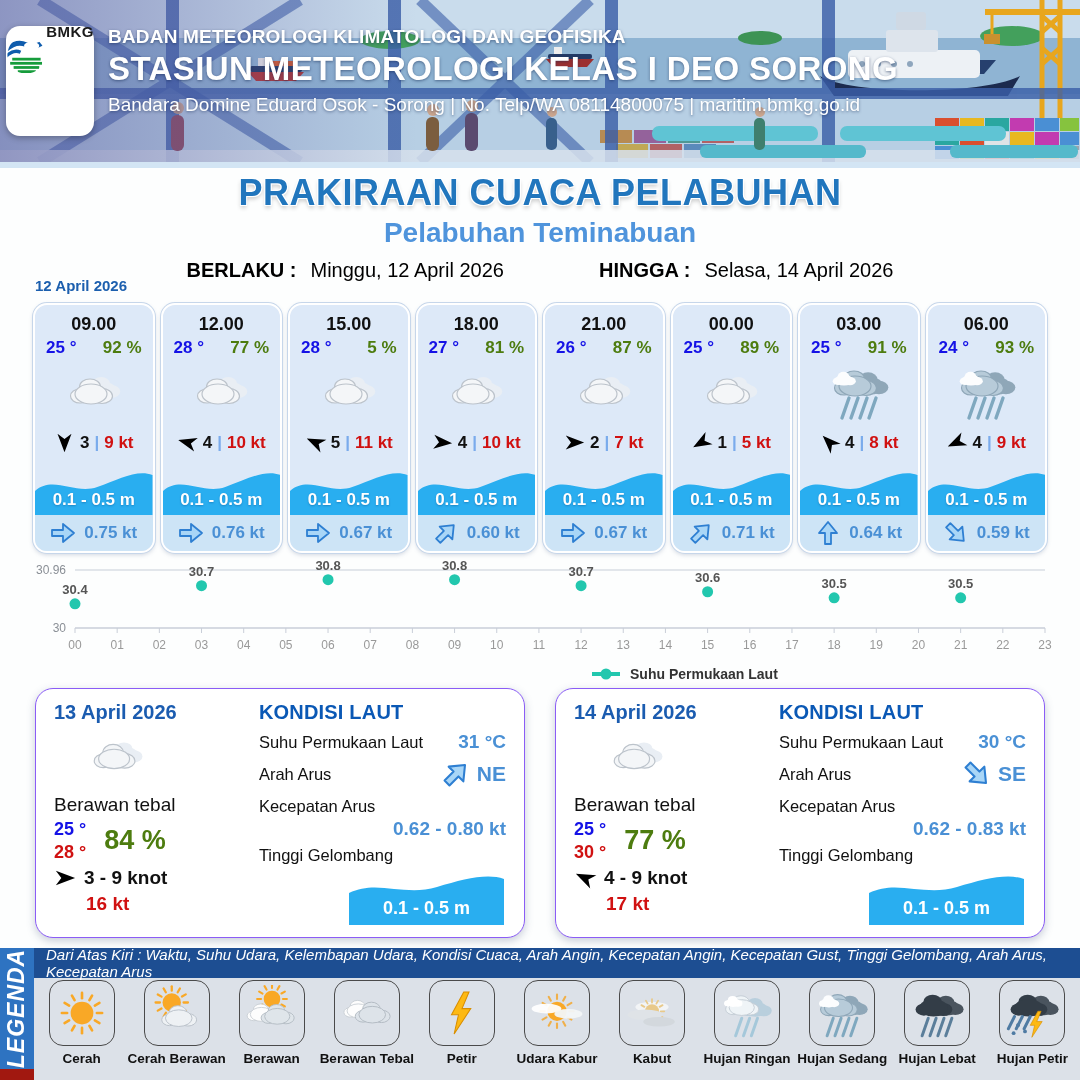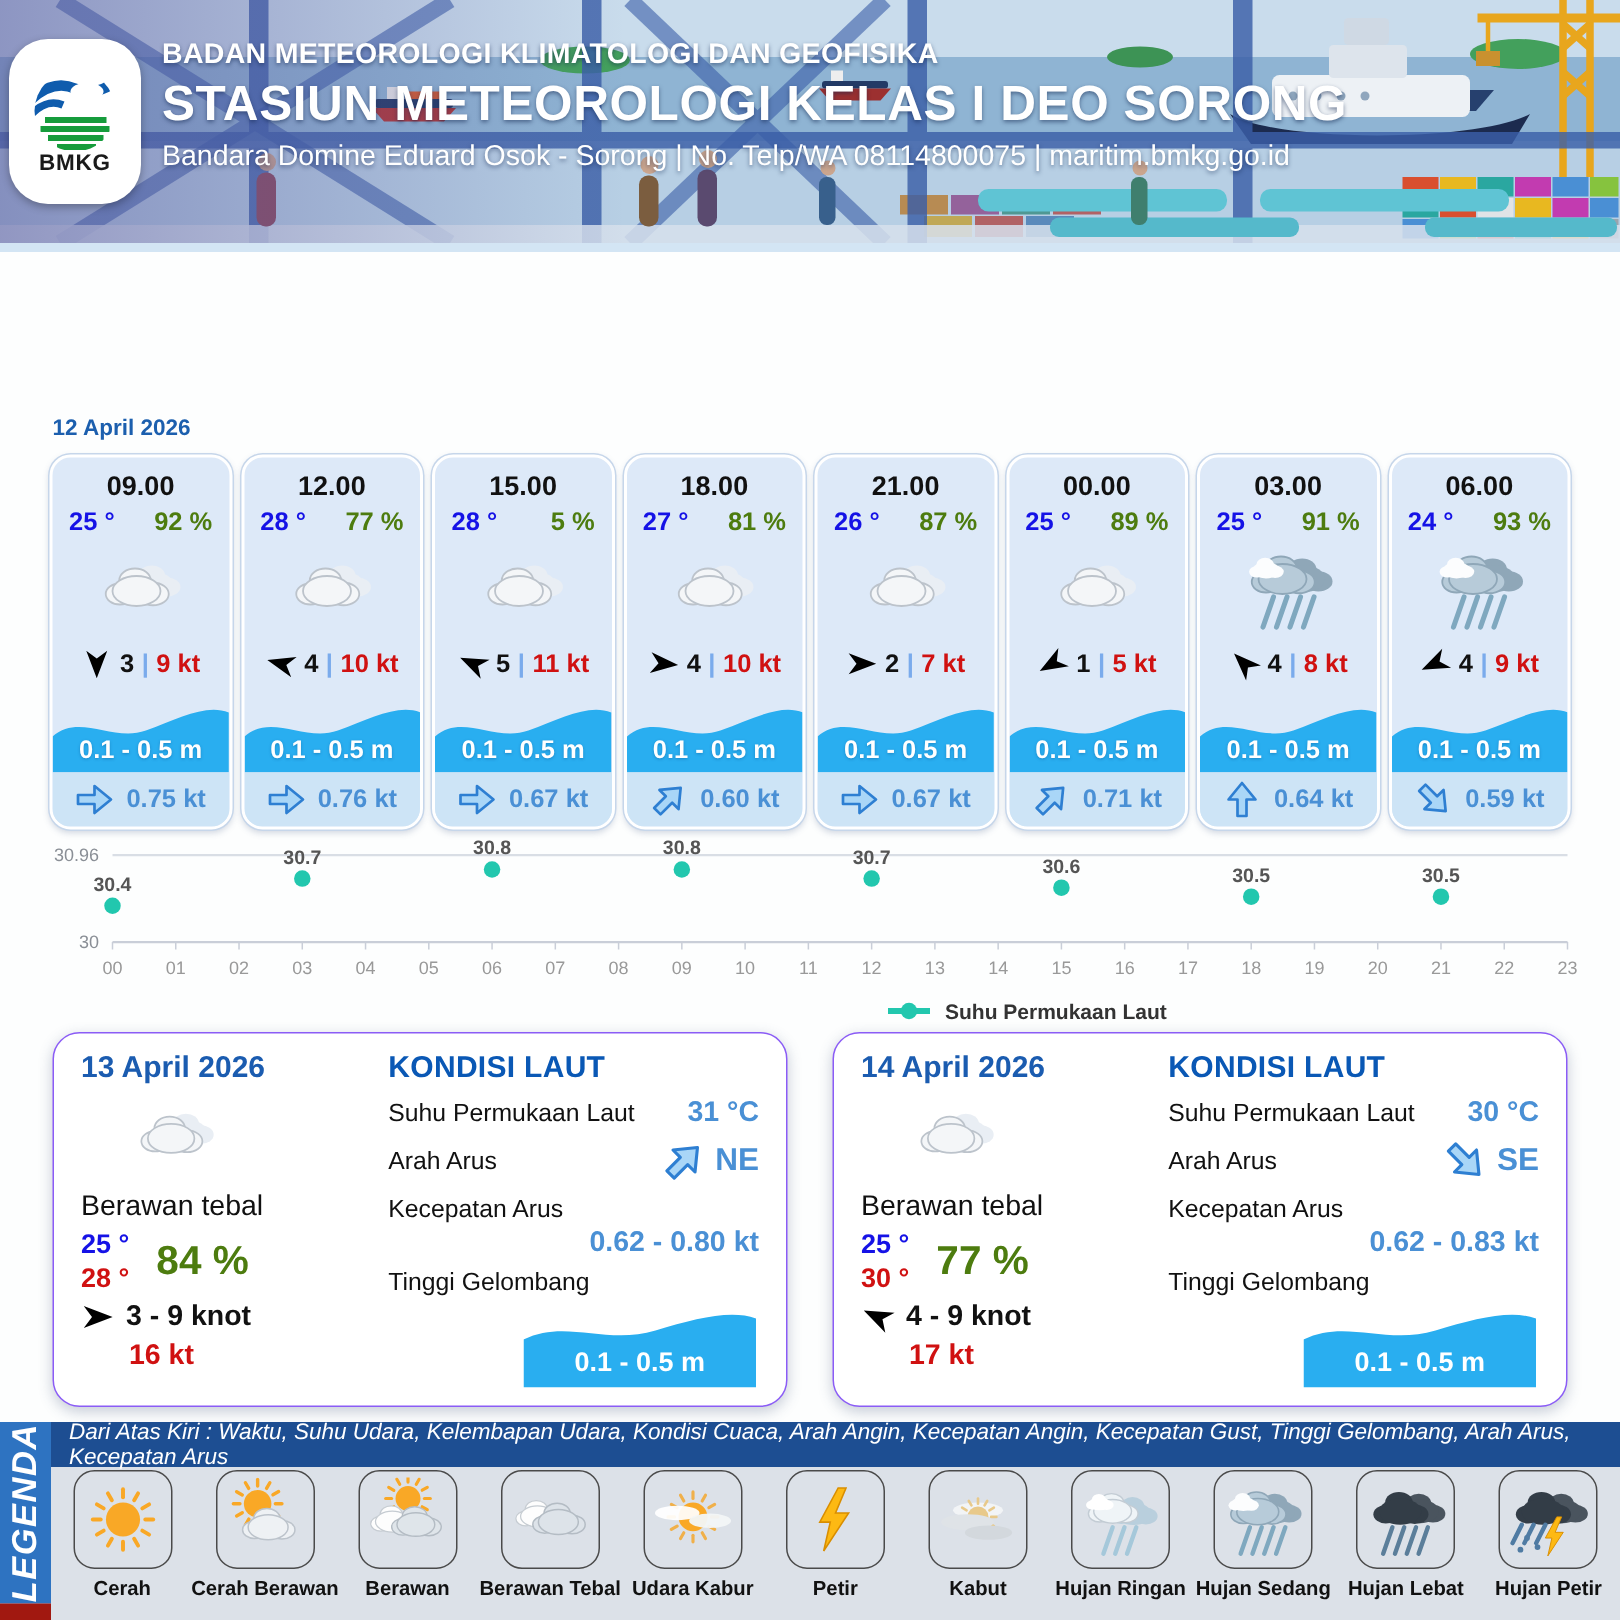--- a/index.html
+++ b/index.html
@@ -2,22 +2,22 @@
 <html><head>
 <meta charset="utf-8">
 <style>
   html,body{margin:0;padding:0;background:#fff;}
   .page{position:relative;width:1080px;height:1080px;background:#fdfefe;overflow:hidden;
         font-family:"Liberation Sans",sans-serif;color:#111;}
   
   .header{position:absolute;top:0;left:0;width:1080px;height:162px;overflow:hidden;}
   .header svg.hero{position:absolute;top:0;left:0;width:1080px;height:162px;}
   .header-strip{position:absolute;top:162px;left:0;width:1080px;height:6px;background:#d3e5f4;}
-  .logo{position:absolute;left:6px;top:26px;width:88px;height:110px;background:#fff;border-radius:26px;
-        display:flex;flex-direction:column;align-items:center;justify-content:center;
+  .logo{position:absolute;left:6px;top:26px;width:88px;height:110px;background:#fff;border-radius:14px;
+        display:flex;justify-content:center;
         box-shadow:0 2px 6px rgba(0,0,0,.3);}
   .logo-label{font-size:15px;font-weight:bold;color:#1a1a1a;margin-top:-3px;letter-spacing:.5px;}
   .h-text{position:absolute;left:108px;top:26px;color:#fff;text-shadow:0 1px 3px rgba(20,40,80,.55);}
   .h-org{font-size:19px;font-weight:bold;letter-spacing:.2px;}
   .h-station{font-size:33px;font-weight:bold;letter-spacing:.4px;margin-top:2px;}
   .h-contact{font-size:19px;margin-top:6px;}
   
   .titlebox{position:absolute;top:172px;left:0;width:1080px;text-align:center;}
   .main-title{margin:0;color:#2176bd;font-size:36px;font-weight:800;letter-spacing:.5px;
         text-shadow:-1px -1px 0 #fff,1px -1px 0 #fff,-1px 1px 0 #fff,1px 1px 0 #fff,0 3px 4px rgba(0,0,0,.22);}
@@ -248,20 +248,34 @@
       <div class="logo-label">BMKG</div>
     </div>
     <div class="h-text">
       <div class="h-org">BADAN METEOROLOGI KLIMATOLOGI DAN GEOFISIKA</div>
       <div class="h-station">STASIUN METEOROLOGI KELAS I DEO SORONG</div>
       <div class="h-contact">Bandara Domine Eduard Osok - Sorong | No. Telp/WA 08114800075 | maritim.bmkg.go.id</div>
     </div>
   </div>
   <div class="header-strip"></div>
 
+  <div class="titlebox">
+    <h1 class="main-title">PRAKIRAAN CUACA PELABUHAN</h1>
+    <h2 class="sub-title">Pelabuhan Teminabuan</h2>
+    <div class="berlaku">
+      <div class="b-group">
+        <span class="b-label">BERLAKU :</span>
+        <span>Minggu, 12 April 2026</span>
+      </div>
+      <div class="b-group">
+        <span class="b-label">HINGGA :</span>
+        <span>Selasa, 14 April 2026</span>
+      </div>
+    </div>
+  </div>
 
   <div class="daylabel">12 April 2026</div>
 
   <div class="cards">
 
     <div class="fcard">
       <div class="fc-time">09.00</div>
       <div class="fc-th">
           <span class="fc-temp">25 °</span>
           <span class="fc-hum">92 %</span>
@@ -980,48 +994,48 @@
                 <ellipse cx="-1" cy="-5" rx="10.5" ry="8"></ellipse>
                 <ellipse cx="0" cy="2" rx="16" ry="10"></ellipse>
               </g>
             </svg>
           </div>
           <div class="li-label">Berawan Tebal</div>
         </div>
       <div class="li">
           <div class="li-box">
             <svg viewBox="0 0 64 64" width="100%" height="100%">
+              <g transform="translate(20 8) scale(1)">
+                <polygon points="14,0 0,26 8,26 3,48 22,19 12,19 20,0" fill="#fdb913" stroke="#d98e00" stroke-width="1.2"></polygon>
+              </g>
+            </svg>
+          </div>
+          <div class="li-label">Petir</div>
+        </div>
+      <div class="li">
+          <div class="li-box">
+            <svg viewBox="0 0 64 64" width="100%" height="100%">
               <circle cx="32" cy="30" r="11" fill="#f9a826"></circle>
               <line x1="46.0" y1="30.0" x2="51.0" y2="30.0" stroke="#f0b04a" stroke-width="2.4" stroke-linecap="round"></line>
               <line x1="44.1" y1="37.0" x2="48.5" y2="39.5" stroke="#f0b04a" stroke-width="2.4" stroke-linecap="round"></line>
               <line x1="39.0" y1="42.1" x2="41.5" y2="46.5" stroke="#f0b04a" stroke-width="2.4" stroke-linecap="round"></line>
               <line x1="32.0" y1="44.0" x2="32.0" y2="49.0" stroke="#f0b04a" stroke-width="2.4" stroke-linecap="round"></line>
               <line x1="25.0" y1="42.1" x2="22.5" y2="46.5" stroke="#f0b04a" stroke-width="2.4" stroke-linecap="round"></line>
               <line x1="19.9" y1="37.0" x2="15.5" y2="39.5" stroke="#f0b04a" stroke-width="2.4" stroke-linecap="round"></line>
               <line x1="18.0" y1="30.0" x2="13.0" y2="30.0" stroke="#f0b04a" stroke-width="2.4" stroke-linecap="round"></line>
               <line x1="19.9" y1="23.0" x2="15.5" y2="20.5" stroke="#f0b04a" stroke-width="2.4" stroke-linecap="round"></line>
               <line x1="25.0" y1="17.9" x2="22.5" y2="13.5" stroke="#f0b04a" stroke-width="2.4" stroke-linecap="round"></line>
               <line x1="32.0" y1="16.0" x2="32.0" y2="11.0" stroke="#f0b04a" stroke-width="2.4" stroke-linecap="round"></line>
               <line x1="39.0" y1="17.9" x2="41.5" y2="13.5" stroke="#f0b04a" stroke-width="2.4" stroke-linecap="round"></line>
               <line x1="44.1" y1="23.0" x2="48.5" y2="20.5" stroke="#f0b04a" stroke-width="2.4" stroke-linecap="round"></line>
               <ellipse cx="20" cy="27" rx="17" ry="5.5" fill="#ffffff" opacity=".92"></ellipse>
               <ellipse cx="45" cy="33" rx="16" ry="5.5" fill="#f2f5f7" opacity=".95"></ellipse>
             </svg>
           </div>
           <div class="li-label">Udara Kabur</div>
-        </div>
-      <div class="li">
-          <div class="li-box">
-            <svg viewBox="0 0 64 64" width="100%" height="100%">
-              <g transform="translate(20 8) scale(1)">
-                <polygon points="14,0 0,26 8,26 3,48 22,19 12,19 20,0" fill="#fdb913" stroke="#d98e00" stroke-width="1.2"></polygon>
-              </g>
-            </svg>
-          </div>
-          <div class="li-label">Petir</div>
         </div>
       <div class="li">
           <div class="li-box">
             <svg viewBox="0 0 64 64" width="100%" height="100%">
               <ellipse cx="32" cy="25" rx="19" ry="6" fill="#f2f4f6"></ellipse>
               <circle cx="32" cy="30" r="8" fill="#e8c98a"></circle>
               <line x1="42.0" y1="30.0" x2="46.0" y2="30.0" stroke="#e8c98a" stroke-width="2" stroke-linecap="round"></line>
               <line x1="40.7" y1="35.0" x2="44.1" y2="37.0" stroke="#e8c98a" stroke-width="2" stroke-linecap="round"></line>
               <line x1="37.0" y1="38.7" x2="39.0" y2="42.1" stroke="#e8c98a" stroke-width="2" stroke-linecap="round"></line>
               <line x1="32.0" y1="40.0" x2="32.0" y2="44.0" stroke="#e8c98a" stroke-width="2" stroke-linecap="round"></line>

